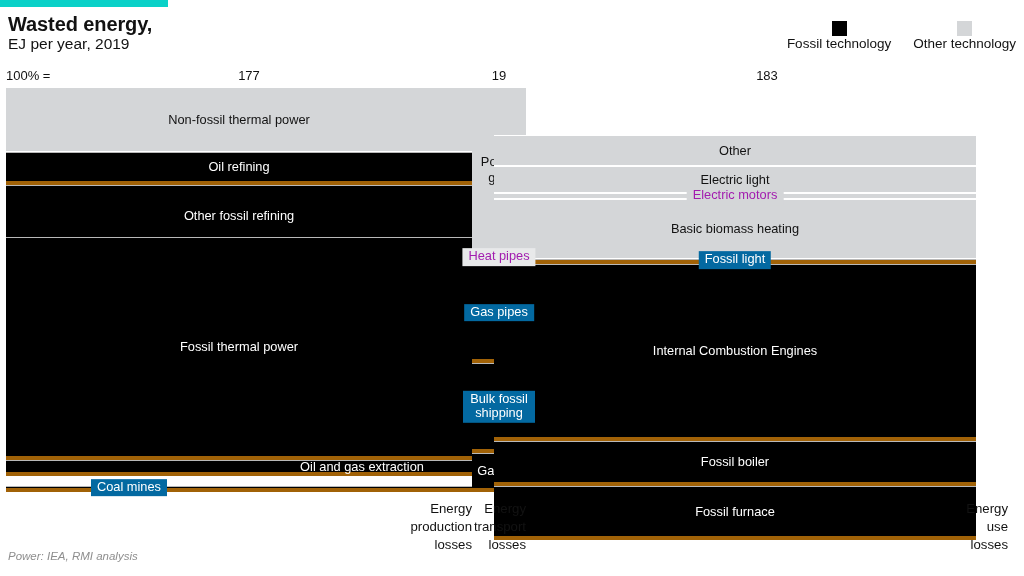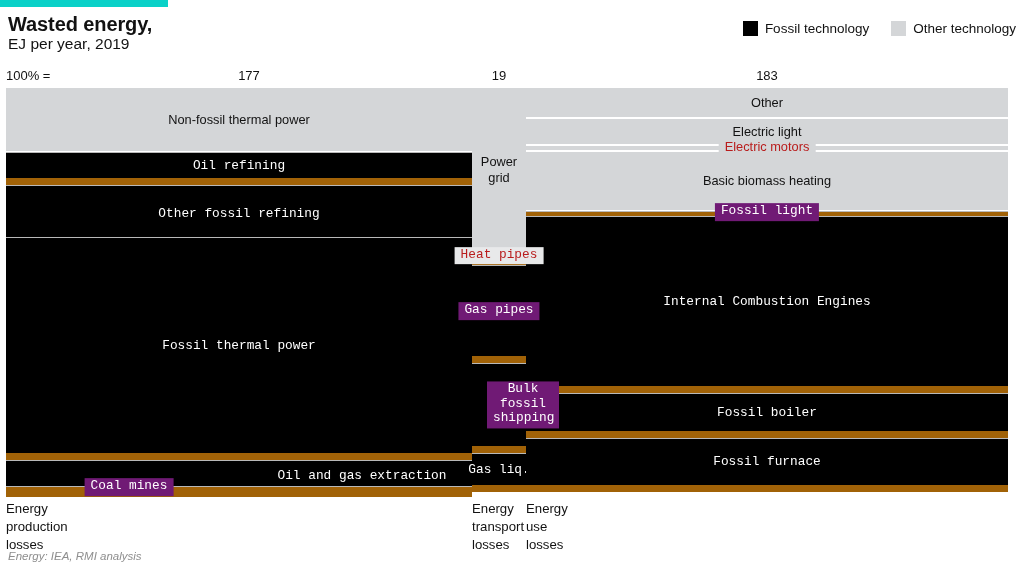--- a/index.html
+++ b/index.html
@@ -52,22 +52,22 @@
     right: 8px;
     top: 21px;
     display: flex;
     align-items: center;
     gap: 22px;
     font-size: 13.5px;
   }
   .legend-item {
     display: flex;
     align-items: center;
-    gap: 7px;
-    white-space: nowrap;
+    white-space: nowrap;
+    flex-direction: column;
   }
   .legend-swatch {
     width: 15px;
     height: 15px;
     display: block;
   }
   
   .pct-label {
     position: absolute;
     left: 6px;
@@ -101,22 +101,21 @@
     right: 0;
     box-sizing: border-box;
     display: flex;
     align-items: center;
     justify-content: center;
     overflow: visible;
   }
   .seg.fossil {
     background: #000000;
     border-top: 1px solid #b9b9b9;
-    border-bottom: 7px solid #a16207;
-    font-family: Liberation Mono, monospace;
+    border-bottom: 4px solid #a16207;
   }
   .seg.other {
     background: #d4d6d8;
     border-top: 1px solid #ffffff;
     border-bottom: 1px solid #ffffff;
   }
   .seg-label {
     font-size: 12.8px;
     line-height: 1.18;
     text-align: center;
@@ -132,36 +131,36 @@
     left: 50%;
     transform: translate(-50%, -50%);
     top: 50%;
     padding: 1px 6px 2px 6px;
     font-size: 12.8px;
     line-height: 1.15;
     white-space: nowrap;
     z-index: 5;
   }
   .callout.on-dark {
-    background: #701a75;
+    background: #0369a1;
     color: #ffffff;
   }
   .callout.on-light {
     background: #e8e9ea;
-    color: #b91c1c;
-  }
-  
-  .callout.stack { white-space: normal; text-align: center; margin-left: 24px; }
+    color: #a21caf;
+  }
+  
+  .callout.stack { white-space: normal; text-align: center; }
   
   .axis-caption {
     position: absolute;
     top: 500px;
     font-size: 13.2px;
     line-height: 1.36;
-    text-align: left;
+    text-align: right;
     white-space: pre-line;
   }
   
   .source {
     position: absolute;
     left: 8px;
     top: 550px;
     font-size: 11.5px;
     font-style: italic;
     color: #8e8e8e;
@@ -203,21 +202,21 @@
       </div>
       <div class="seg fossil" style="top:65px;  height:33px;">
         <span class="seg-label">Oil refining</span>
       </div>
       <div class="seg fossil" style="top:98px;  height:64px;">
         <span class="seg-label">Other fossil refining</span>
       </div>
       <div class="seg fossil" style="top:150px; height:223px;">
         <span class="seg-label">Fossil thermal power</span>
       </div>
-      <div class="seg fossil" style="top:373px; height:37px;padding-left:13px;">
+      <div class="seg fossil" style="top:373px; height:16px;padding-left:13px;">
         <span class="seg-label" style="margin-left:233px;">Oil and gas extraction</span>
       </div>
       <div class="seg fossil thin" style="top:399px; height:6px;">
         <span class="callout on-dark" style="left:123px;">Coal mines</span>
       </div>
     </div>
 
     <div class="column" style="left:472px; width:54px;">
       <div class="seg other" style="top:0px;   height:165px;">
         <span class="seg-label stack" style="white-space:normal;">Power grid</span>
@@ -229,21 +228,21 @@
         <span class="callout on-dark">Gas pipes</span>
       </div>
       <div class="seg fossil" style="top:276px; height:90px;">
         <span class="callout on-dark stack" style="width:60px;">Bulk fossil shipping</span>
       </div>
       <div class="seg fossil" style="top:366px; height:39px;">
         <span class="seg-label">Gas liq.</span>
       </div>
     </div>
 
-    <div class="column" style="left:526px; width:482px;">
+    <div class="column" style="left:494px; width:482px;margin-top:48px;">
       <div class="seg other" style="top:0px;   height:31px;">
         <span class="seg-label">Other</span>
       </div>
       <div class="seg other" style="top:31px;  height:27px;">
         <span class="seg-label">Electric light</span>
       </div>
       <div class="seg other" style="top:58px;  height:6px;">
         <span class="callout on-light" style="background:#d4d6d8;">Electric motors</span>
       </div>
       <div class="seg other" style="top:64px;  height:60px;">
@@ -268,15 +267,15 @@
   <div class="axis-caption" style="left:6px;  width:466px;">Energy
 production
 losses</div>
   <div class="axis-caption" style="left:472px;width:54px;">Energy
 transport
 losses</div>
   <div class="axis-caption" style="left:526px;width:482px;">Energy
 use
 losses</div>
 
-  <div class="source">Energy: IEA, RMI analysis</div>
+  <div class="source">Power: IEA, RMI analysis</div>
 
 </div>
 
 </body></html>

